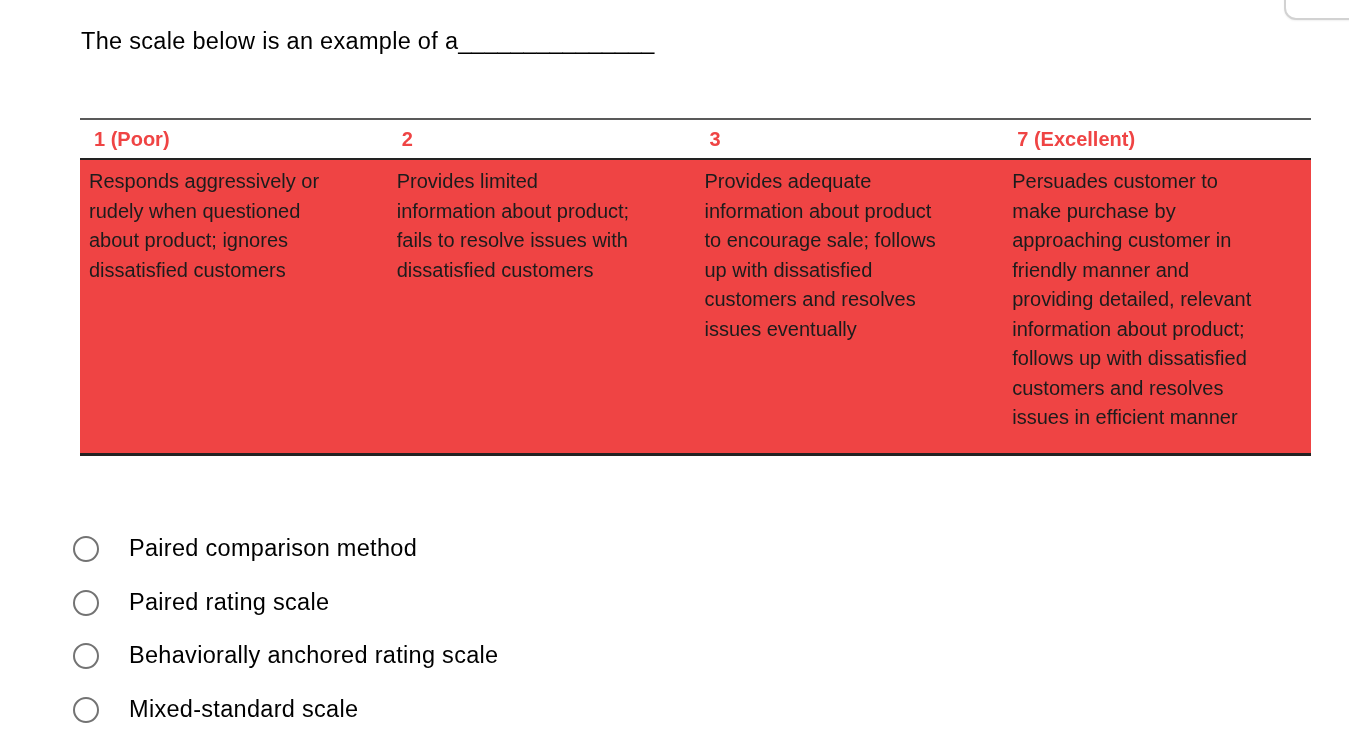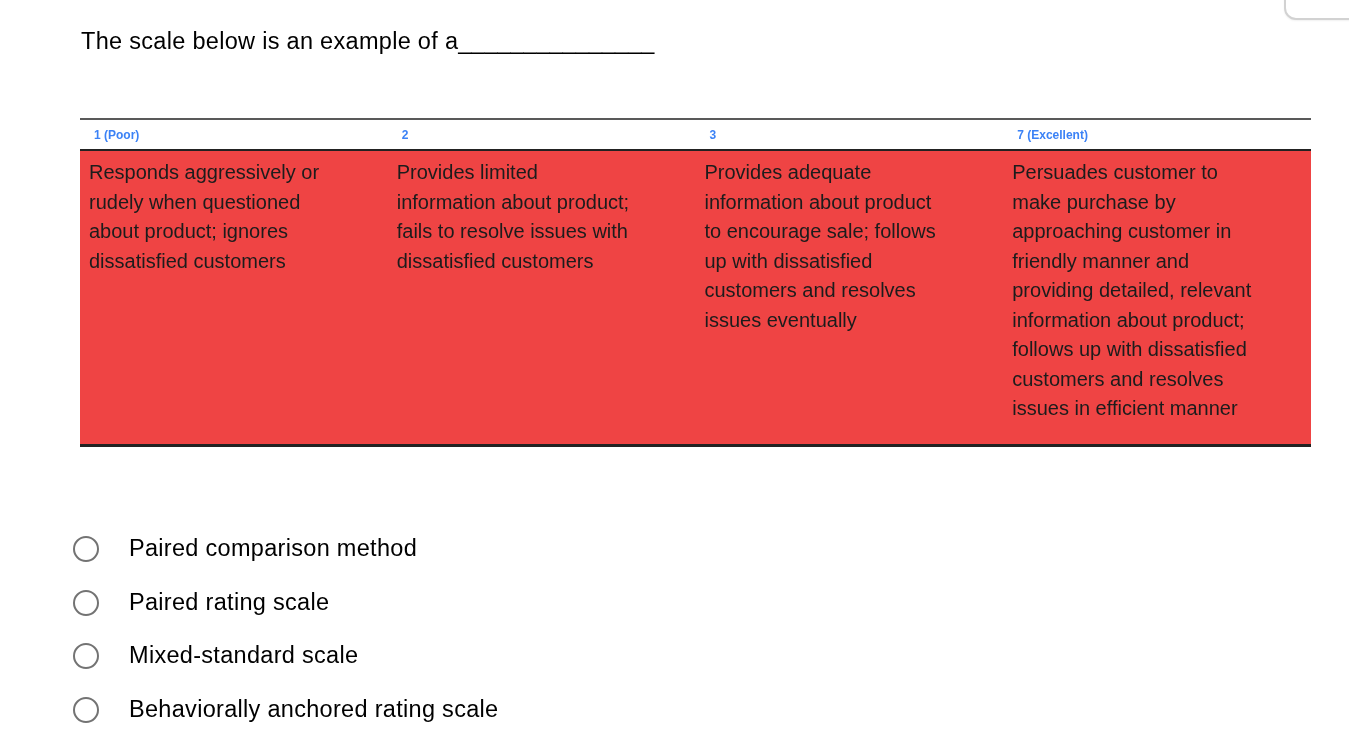--- a/index.html
+++ b/index.html
@@ -48,22 +48,22 @@
     left: 80px;
     top: 118px;
     width: 1231px;
     border-collapse: collapse;
     table-layout: fixed;
   }
   table.rating-table th {
     text-align: left;
     vertical-align: middle;
     font-weight: bold;
-    font-size: 12px;
-    color: #3b82f6;
+    font-size: 20px;
+    color: #ef4444;
     background: #ffffff;
     padding: 8px 14px 7px 14px;
     border-top: 2px solid #595959;
     border-bottom: 2px solid #222222;
   }
   table.rating-table td {
     vertical-align: top;
     background: #ef4444;
     color: #1c1c1c;
     font-size: 20px;
@@ -157,23 +157,23 @@
       <span class="option-label">Paired comparison method</span>
     </div>
 
     <div class="option">
       <span class="radio"></span>
       <span class="option-label">Paired rating scale</span>
     </div>
 
     <div class="option">
       <span class="radio"></span>
-      <span class="option-label">Mixed-standard scale</span>
+      <span class="option-label">Behaviorally anchored rating scale</span>
     </div>
 
     <div class="option">
       <span class="radio"></span>
-      <span class="option-label">Behaviorally anchored rating scale</span>
+      <span class="option-label">Mixed-standard scale</span>
     </div>
 
   </div>
 
 </div>
 
 </body></html>

